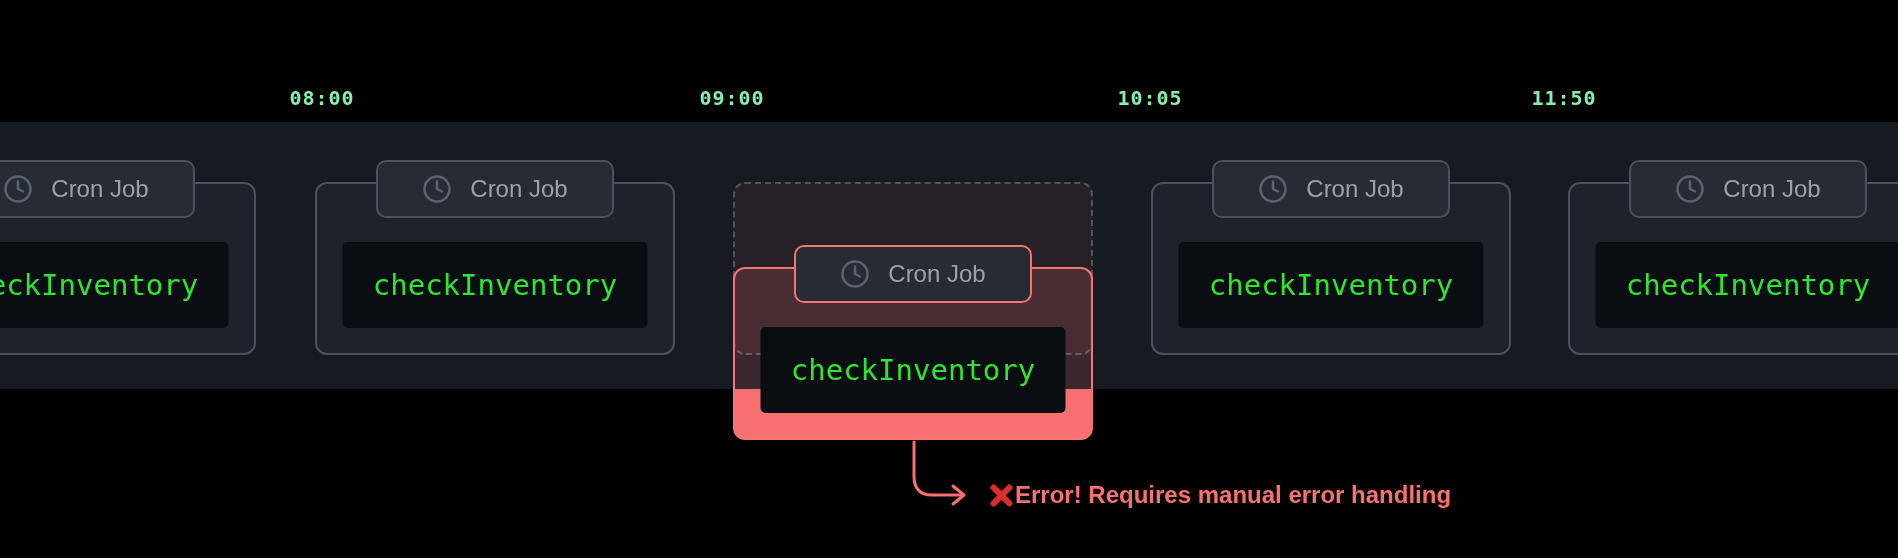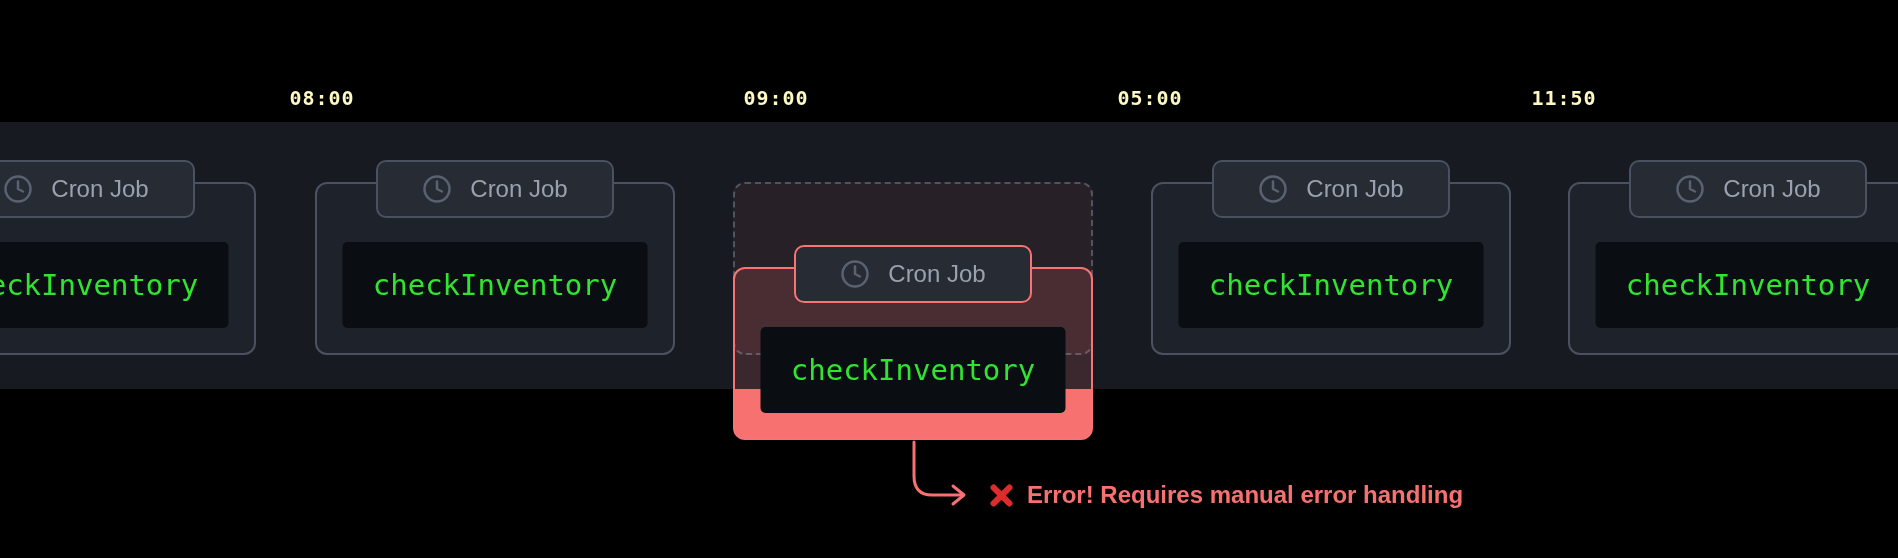--- a/index.html
+++ b/index.html
@@ -10,24 +10,24 @@
     overflow:hidden;
     font-family:"Liberation Sans",sans-serif;
   }
   
   .time-label{
     position:absolute;top:86px;
     transform:translateX(-50%);
     font-family:"DejaVu Sans Mono",monospace;
     font-size:20px;font-weight:bold;
     letter-spacing:1px;
-    color:#fef9c3;
+    color:#86efac;
     white-space:nowrap;
   }
-  .tl0{left:322px}.tl1{left:776px}.tl2{left:1150px}.tl3{left:1564px}
+  .tl0{left:322px}.tl1{left:732px}.tl2{left:1150px}.tl3{left:1564px}
 
   
   .band{
     position:absolute;left:0;top:122px;
     width:100%;height:267px;
     background:#171a21;
   }
 
   
   .card{
@@ -85,36 +85,36 @@
       rgba(248,113,113,0.16) 120px,
       #f87171 120px,
       #f87171 100%);
   }
   .card.error .badge{border-color:#f87373;}
 
   
   .arrow-svg{position:absolute;left:880px;top:432px;}
   .error-row{
     position:absolute;left:988px;top:481px;
-    display:flex;align-items:center;gap:12px;justify-content:space-between;
+    display:flex;align-items:center;gap:0;justify-content:space-between;
   }
   .error-text{
     font-size:24px;font-weight:bold;
     color:#f87171;
     white-space:nowrap;
   }
 </style>
 </head>
 <body>
 
 <div class="stage">
 
   <div class="time-label tl0">08:00</div>
   <div class="time-label tl1">09:00</div>
-  <div class="time-label tl2">05:00</div>
+  <div class="time-label tl2">10:05</div>
   <div class="time-label tl3">11:50</div>
 
   <div class="band"></div>
 
   <div class="card c0">
     <div class="badge">
       <svg width="30" height="30" viewBox="0 0 24 24" fill="none" stroke="currentColor" stroke-width="2" stroke-linecap="round" stroke-linejoin="round">
           <circle cx="12" cy="12" r="10"></circle>
           <polyline points="12 6 12 12 16 14"></polyline>
         </svg>

